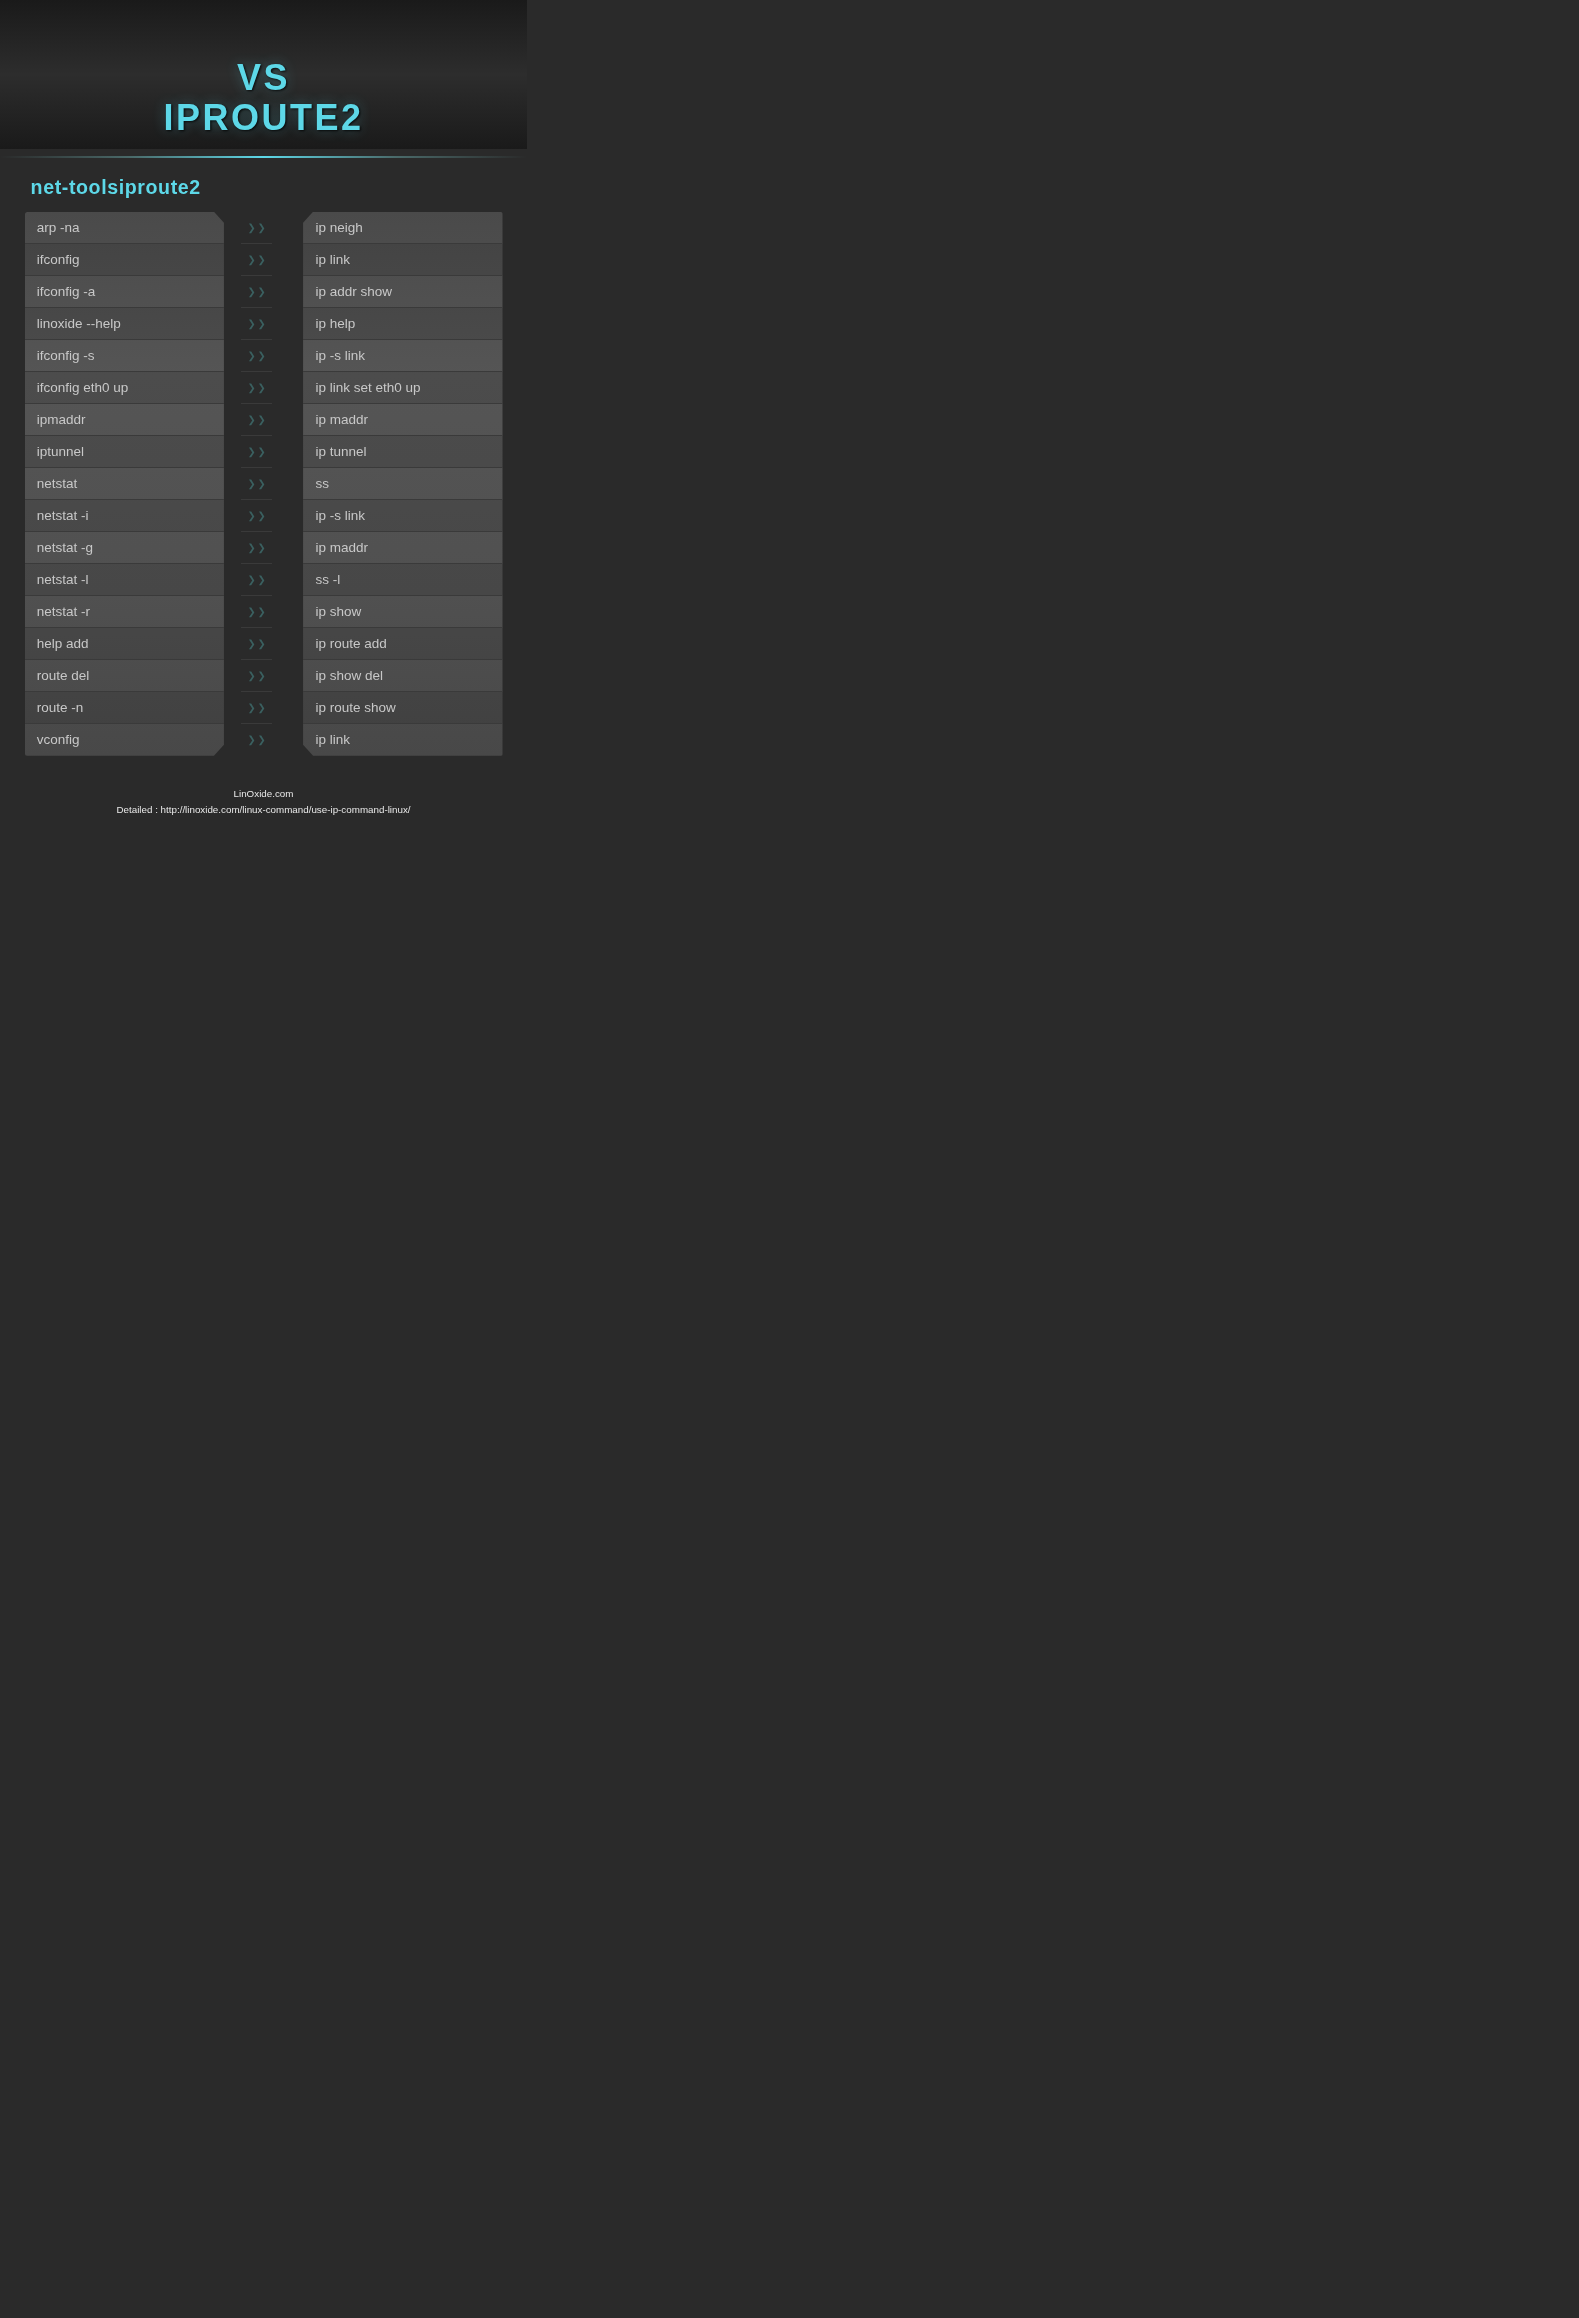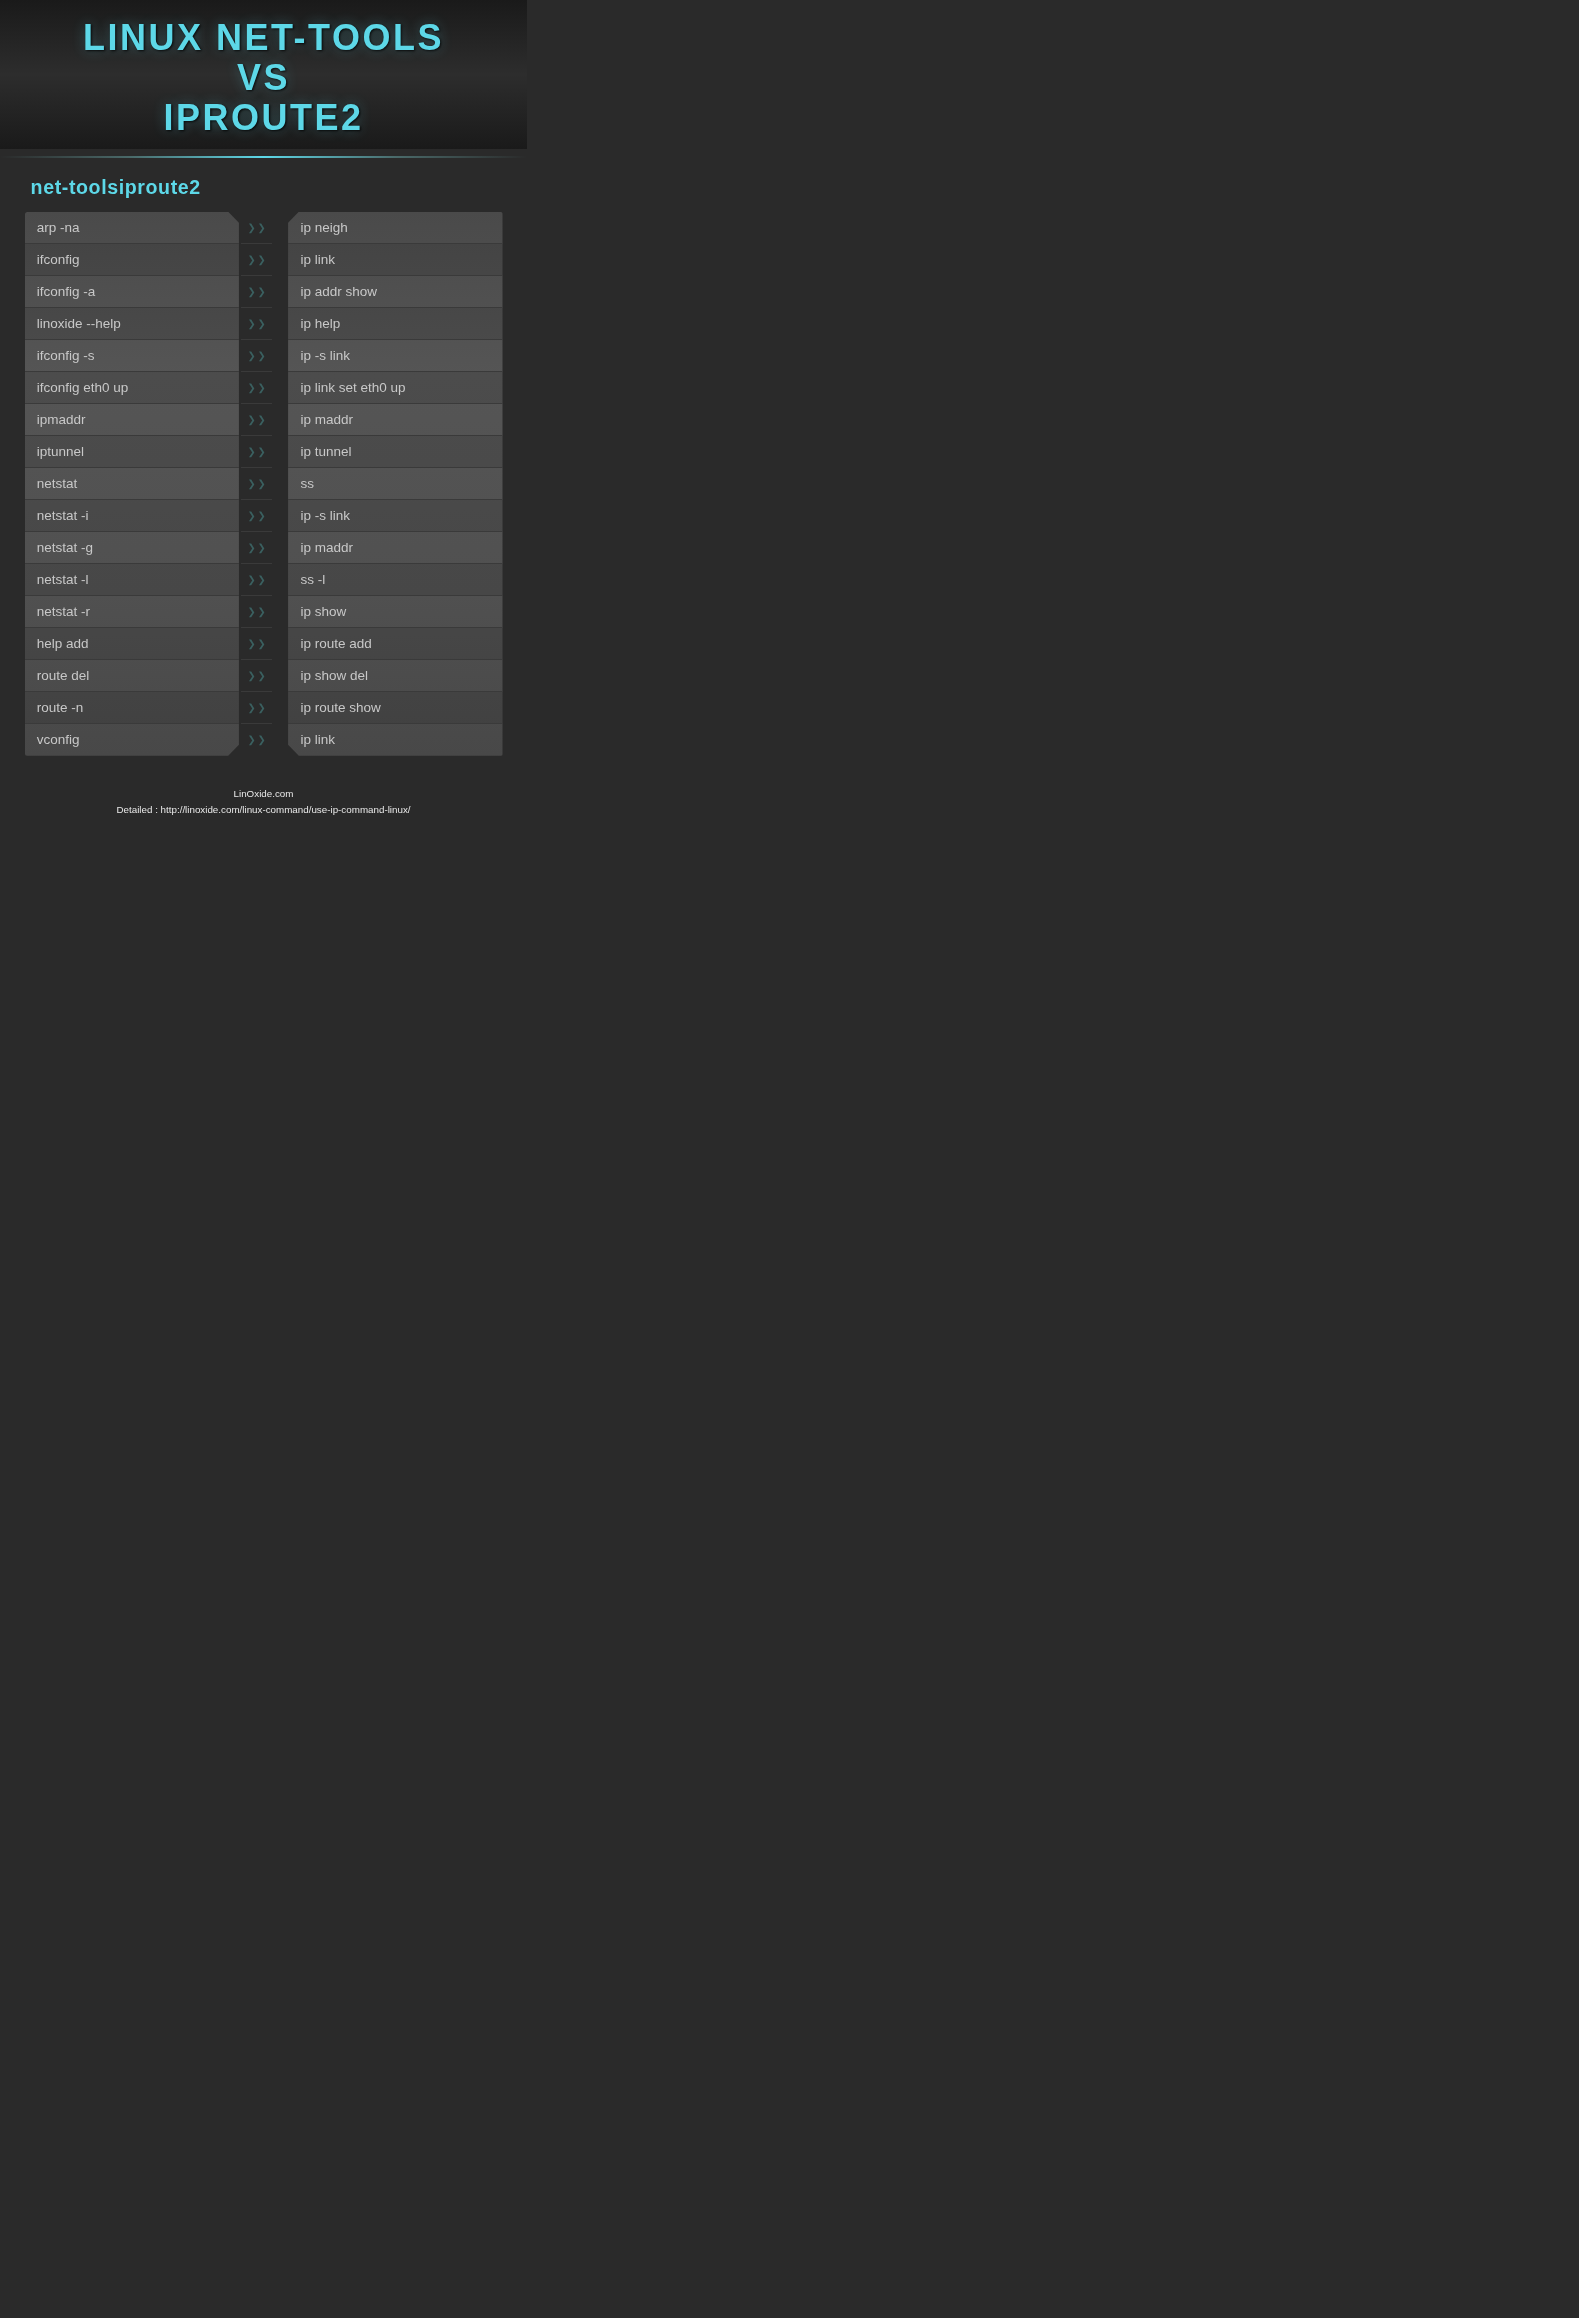--- a/index.html
+++ b/index.html
@@ -56,21 +56,21 @@
     .col-header {
       font-size: 19.6px;
       font-weight: 900;
       color: #5dd8e8;
       font-family: 'Impact', 'Arial Black', sans-serif;
       letter-spacing: 0.6px;
     }
 
     .table-container {
       display: flex;
-      gap: 1px;
+      gap: 16px;
       width: 100%;
       justify-content: center;
     }
 
     .column {
       flex: 1;
       background: linear-gradient(180deg, #4a4a4a 0%, #555555 30%, #505050 70%, #484848 100%);
       border-radius: 2.5px;
       overflow: hidden;
       position: relative;
@@ -151,21 +151,21 @@
     .chevron-right {
       color: #3a6060;
       font-size: 9.8px;
     }
   </style>
 </head>
 <body>
 
 <div class="header">
   <div class="title">
-    <span>LINUX NET-TOOLS</span><br>
+    <br>
     <span>VS</span><br>
     <span>IPROUTE2</span>
   </div>
 </div>
 
 <div class="divider-line"></div>
 
 <div class="main-content">
   <div class="columns-header">
     <div class="col-header">net-tools</div>

